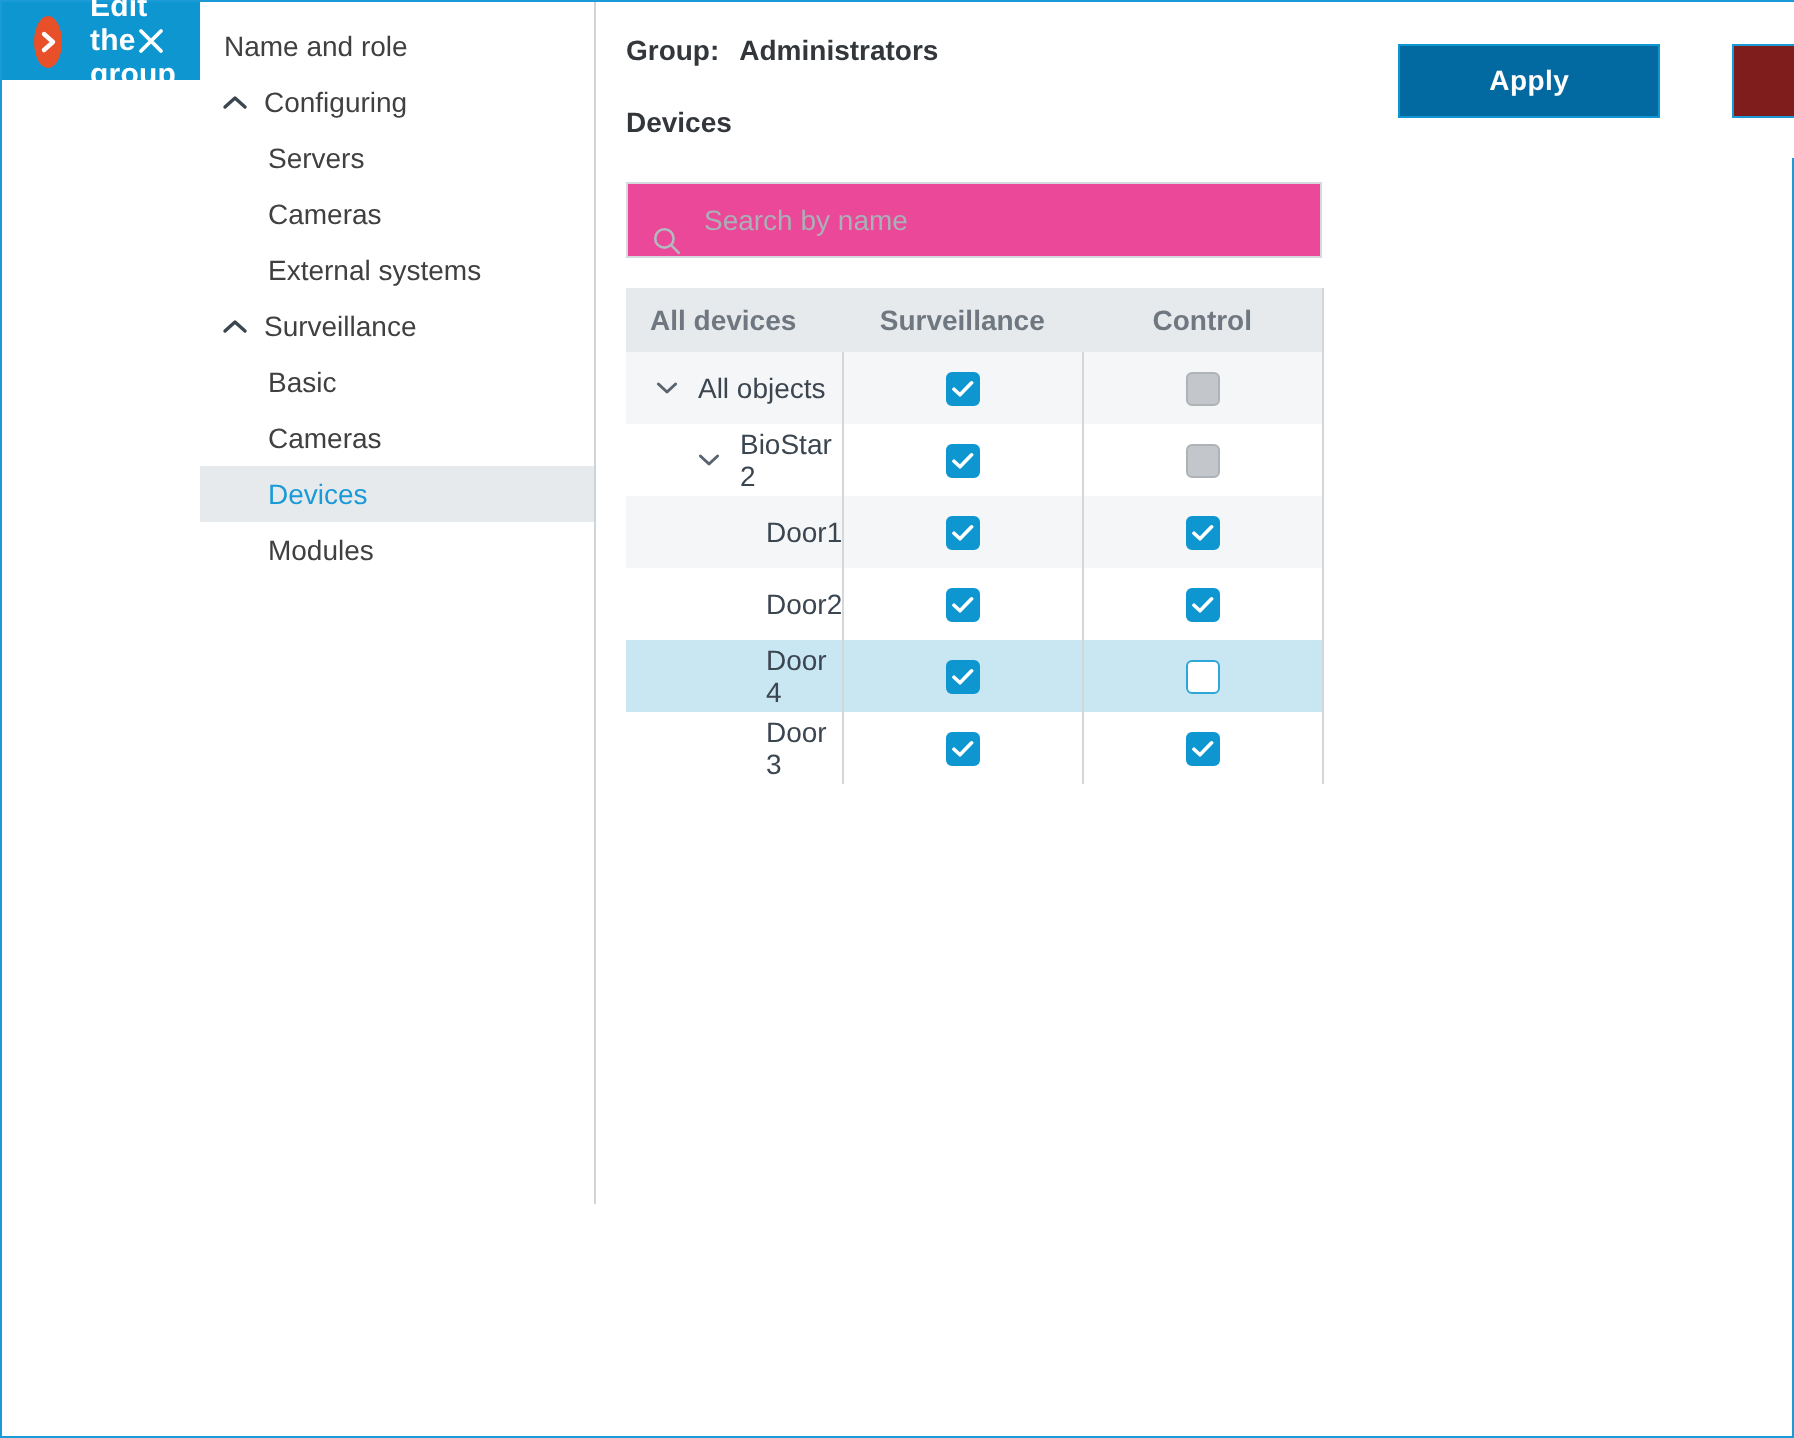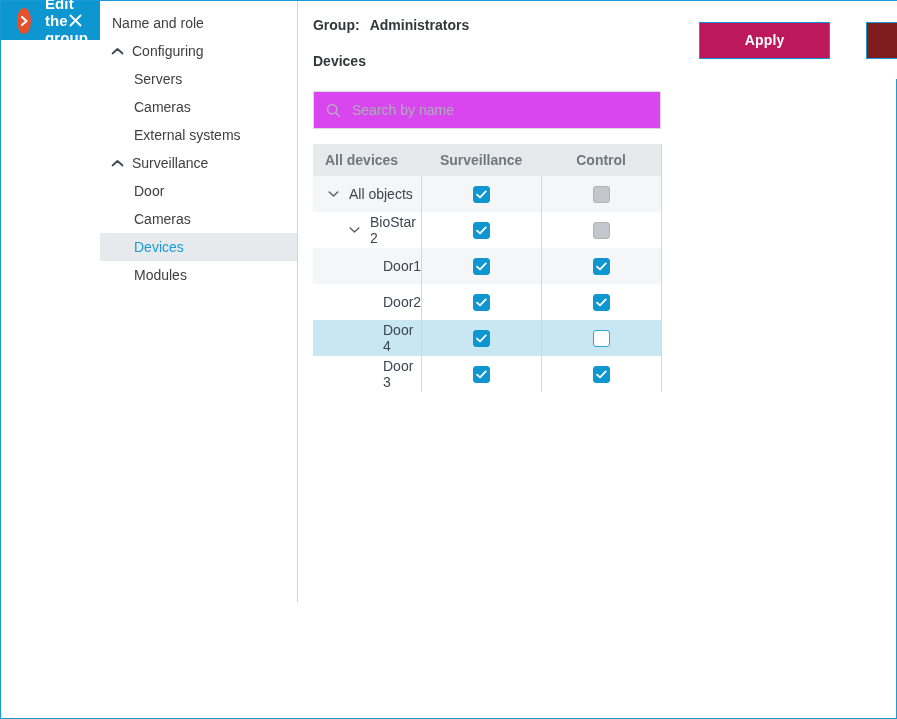--- a/index.html
+++ b/index.html
@@ -133,23 +133,23 @@
     font-weight: bold;
     color: #33373b;
   }
 
   
   .search-box {
     margin-top: 22px;
     margin-right: 10px;
     height: 38px;
     border: 1px solid #d6dade;
-    background: #d946ef;
-    display: flex;
-    align-items: center;
+    background: #ec4899;
+    display: flex;
+    align-items: flex-end;
     box-sizing: border-box;
   }
   .search-icon {
     width: 16px;
     height: 16px;
     margin-left: 12px;
     margin-right: 10px;
     flex-shrink: 0;
     display: flex;
     align-items: center;
@@ -269,21 +269,21 @@
     font-weight: bold;
     cursor: pointer;
     box-sizing: border-box;
     display: flex;
     align-items: center;
     justify-content: center;
     letter-spacing: 0.2px;
   }
   .btn-apply {
     width: 131px;
-    background: #be185d;
+    background: #0369a1;
     border: 1px solid #0d96d0;
     color: #ffffff;
   }
   .btn-cancel {
     width: 131px;
     background: #7f1d1d;
     border: 1px solid #1a9ad7;
     color: #1a9ad7;
     margin-left: 36px;
   }
@@ -339,21 +339,21 @@
       <div class="nav-item group">
         <span class="nav-chevron">
           <svg width="13" height="9" viewBox="0 0 13 9">
             <path d="M1.5 6.5 L6.5 2 L11.5 6.5" stroke="#3c4650" stroke-width="1.7" fill="none" stroke-linecap="round" stroke-linejoin="round"></path>
           </svg>
         </span>
         <span>Surveillance</span>
       </div>
 
       <div class="nav-item child">
-        <span>Door</span>
+        <span>Basic</span>
       </div>
 
       <div class="nav-item child">
         <span>Cameras</span>
       </div>
 
       <div class="nav-item child selected">
         <span>Devices</span>
       </div>
 

